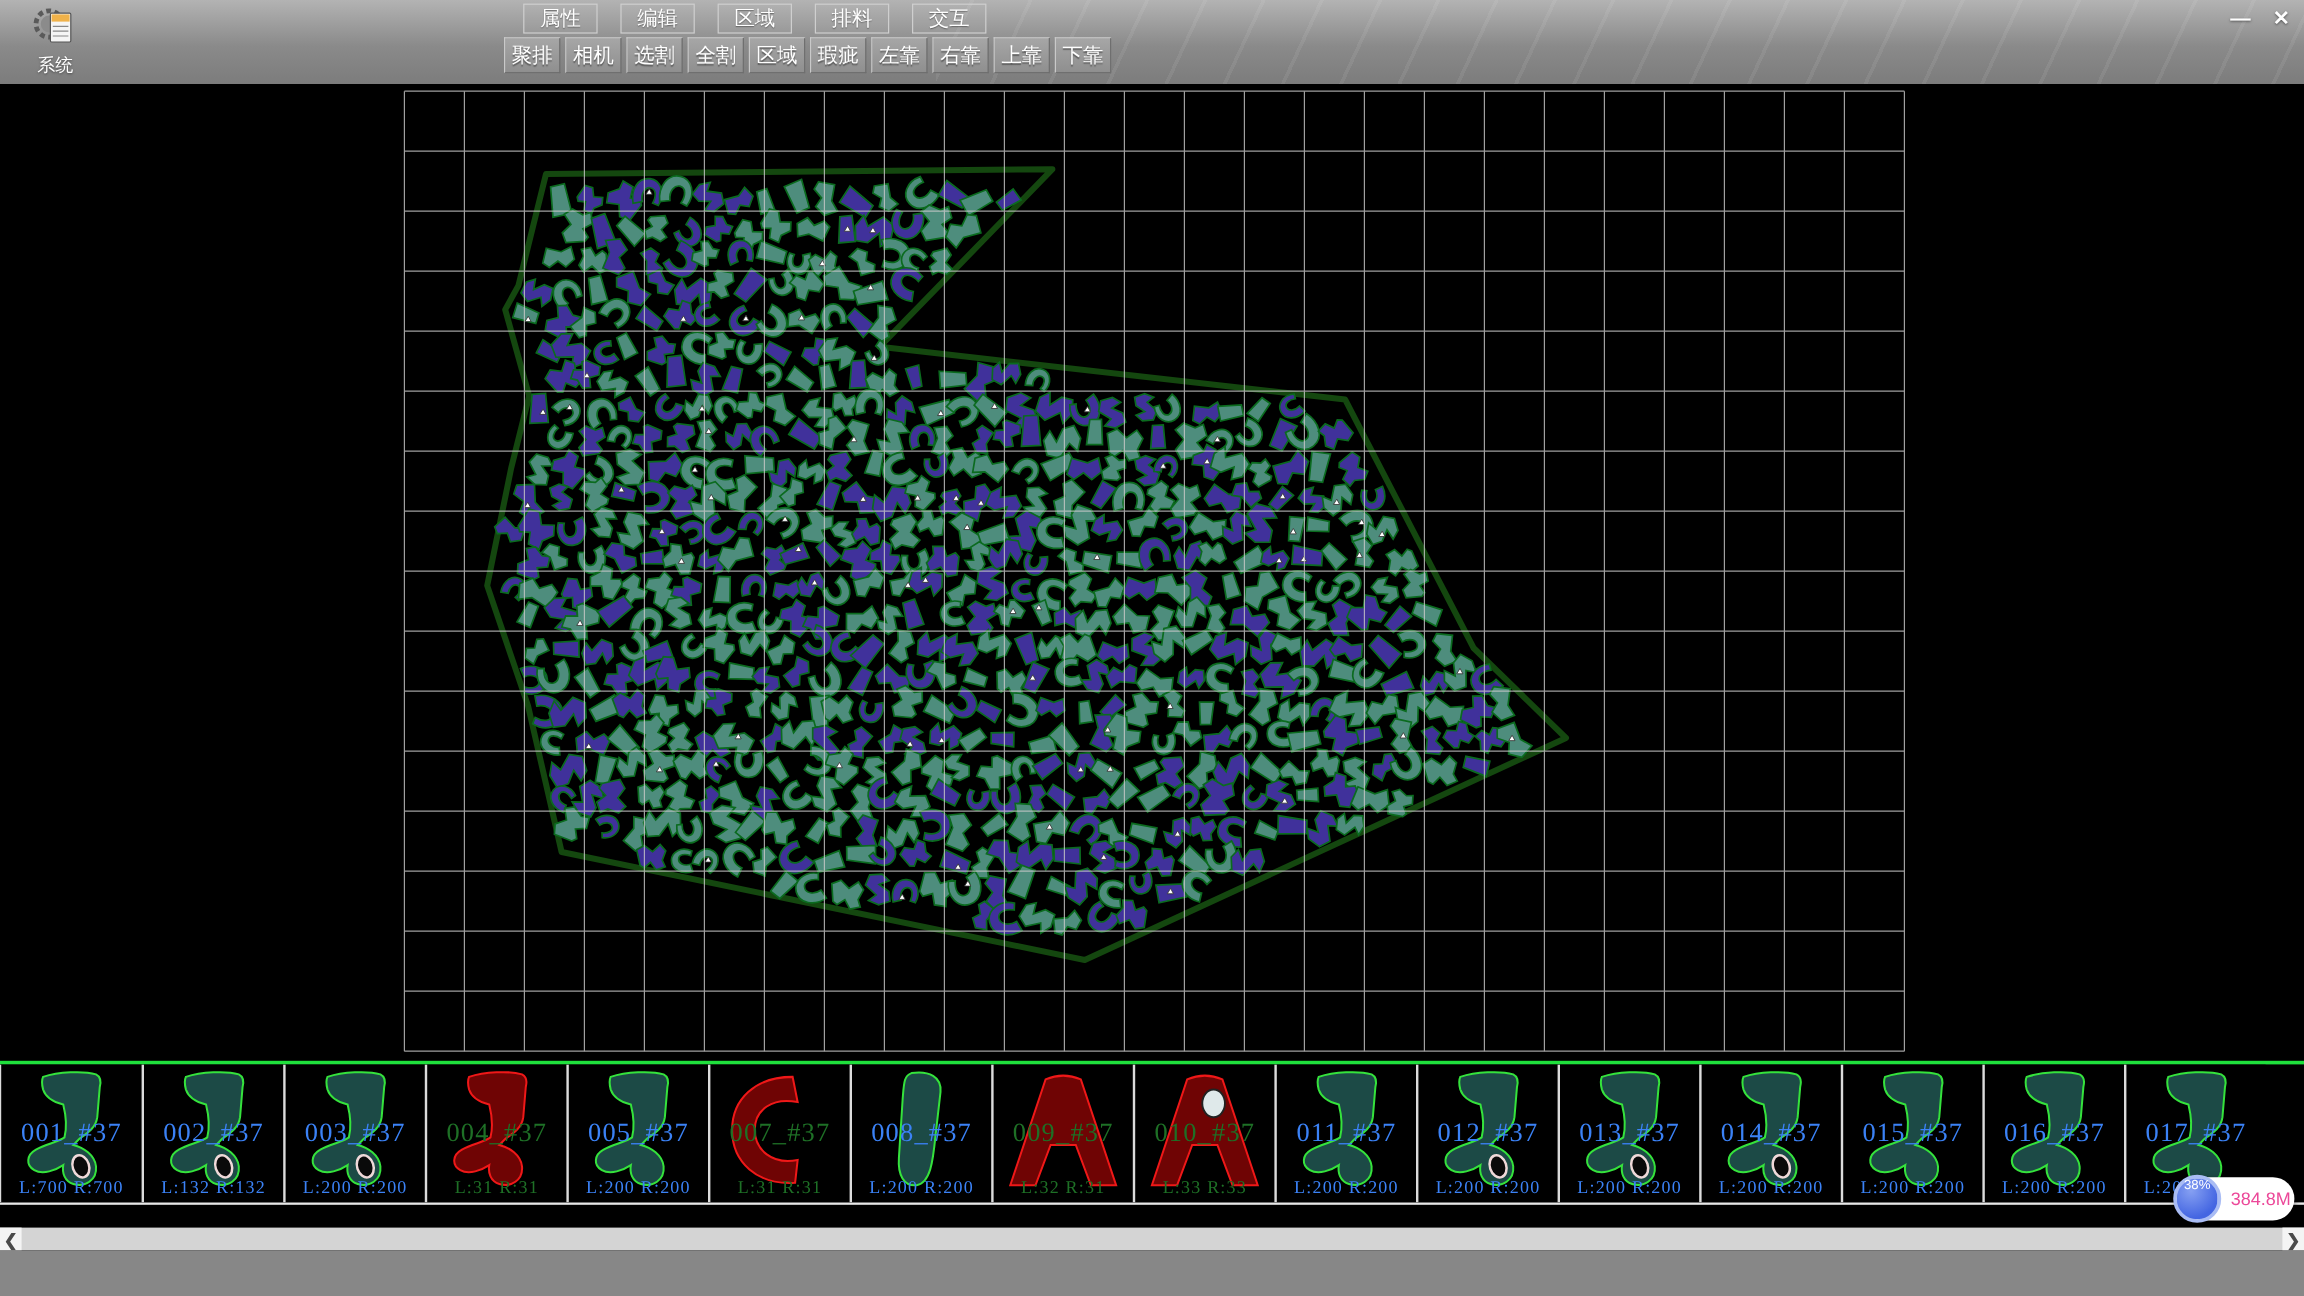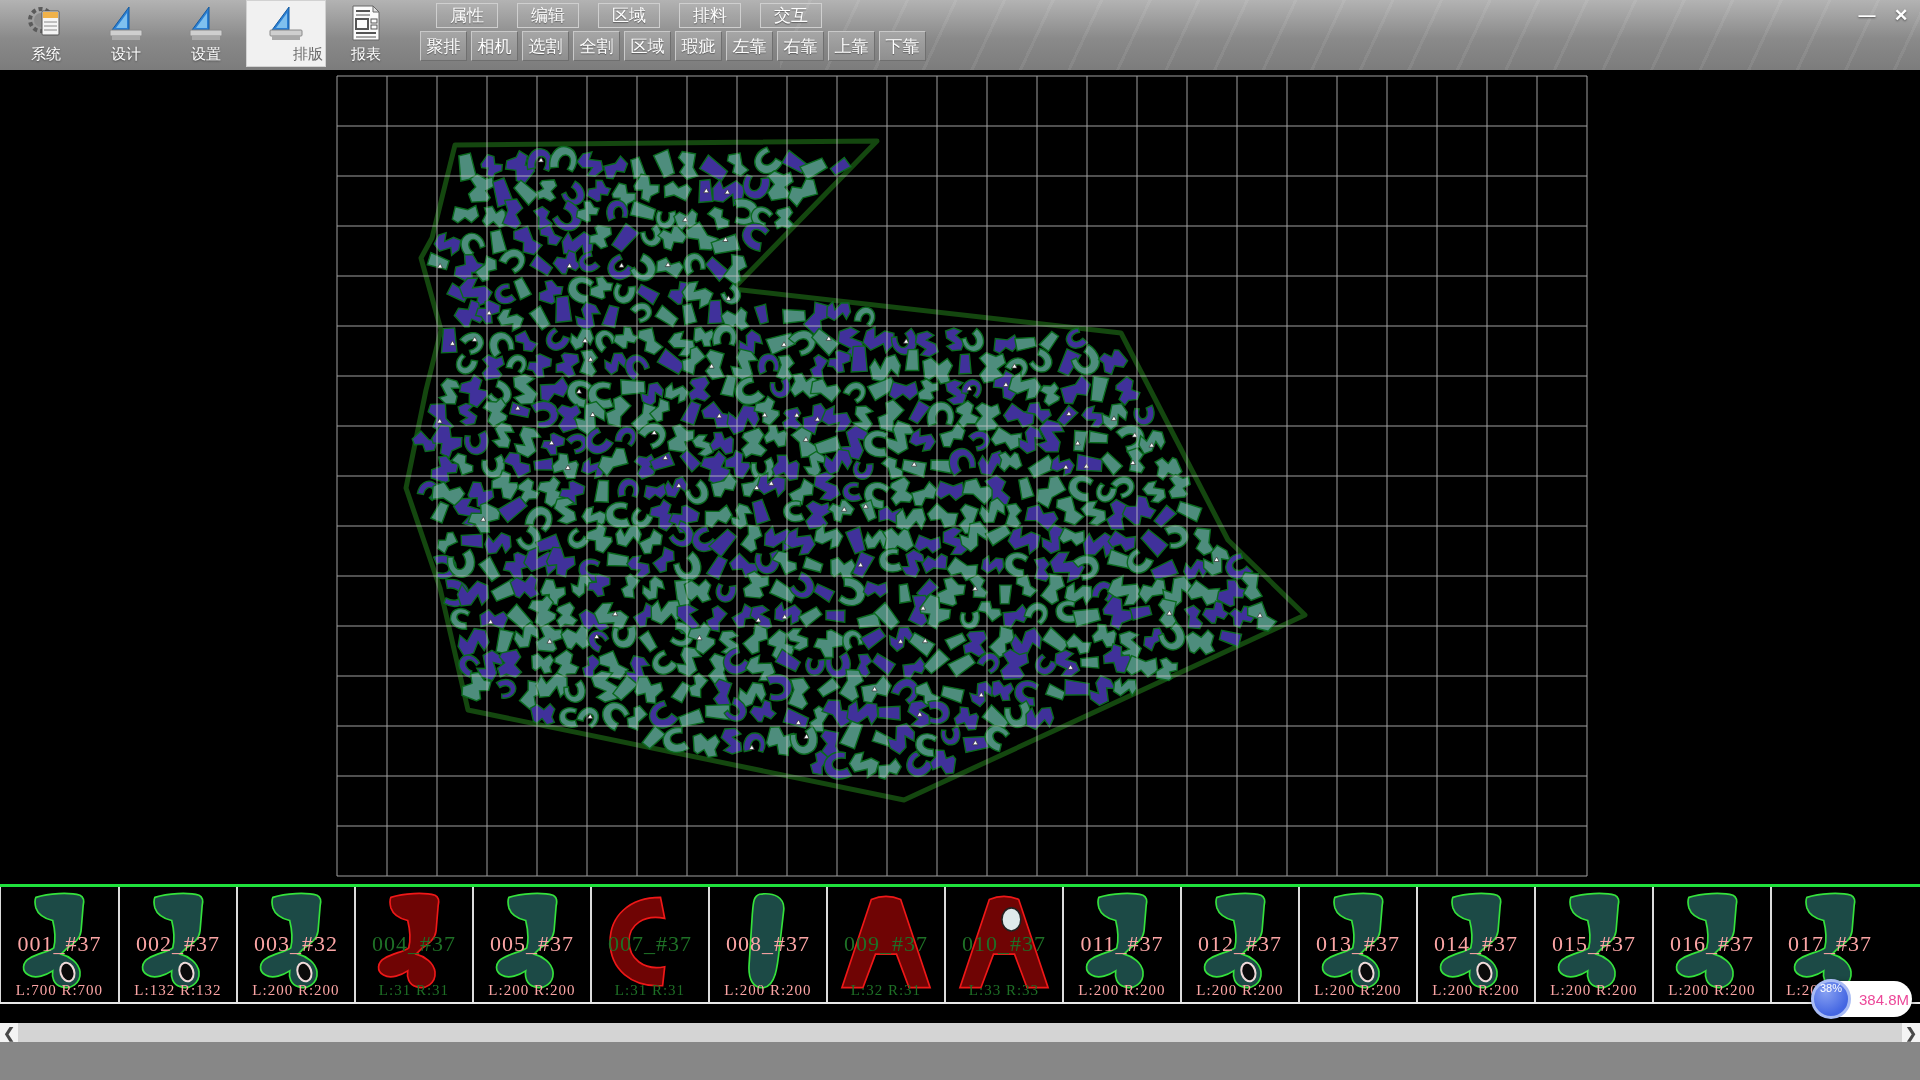--- a/index.html
+++ b/index.html
@@ -4,21 +4,21 @@
 <style>
   html,body{margin:0;padding:0;width:1920px;height:1080px;overflow:hidden;background:#000;
     font-family:"Liberation Sans",sans-serif;-webkit-font-smoothing:antialiased;}
   #app{position:relative;width:1920px;height:1080px;background:#000;}
 
   
   #toolbar{position:absolute;left:0;top:0;width:1920px;height:70px;
     background:linear-gradient(#b3b3b3,#8a8a8a 55%,#7c7c7c);border-bottom:1px solid #686868;}
   #toolbar .texture{position:absolute;left:780px;top:0;right:0;height:70px;pointer-events:none;
     background:repeating-linear-gradient(115deg,transparent 0 26px,rgba(255,255,255,.07) 26px 29px,transparent 29px 44px);}
-  .big-icons{position:absolute;left:6px;top:0;height:54px;display:flex;}
+  .big-icons{position:absolute;left:6px;top:0;height:54px;display:flex;flex-direction:column;}
   .icon-cell{width:80px;height:67px;display:flex;flex-direction:column;align-items:center;justify-content:flex-start;padding-top:3px;box-sizing:border-box;}
   .icon-cell.selected{background:#f1f1f1;box-shadow:inset 0 0 0 1px #d2d2d2;}
   .icon-cell .glyph{width:40px;height:40px;}
   .icon-cell .lbl{font-size:15px;color:#fff;text-shadow:0 1px 2px rgba(0,0,0,.45);margin-top:2px;white-space:nowrap;}
   .icon-cell.selected .lbl{color:#6a6a6a;text-shadow:none;margin-left:44px;}
 
   .menu-row1{position:absolute;left:436px;top:3px;height:25px;display:flex;}
   .m1-btn{width:62px;height:25px;margin-right:19px;border:1px solid #cfcfcf;box-sizing:border-box;
     display:flex;align-items:center;justify-content:center;font-size:17px;color:#fff;
     text-shadow:0 1px 1px rgba(0,0,0,.4);background:rgba(255,255,255,.03);white-space:nowrap;}
@@ -41,21 +41,21 @@
   #strip{position:absolute;left:0;top:884px;width:1920px;height:120px;background:#000;
     border-top:3px solid #1fe03c;border-bottom:2px solid #e8e8e8;box-sizing:border-box;
     display:flex;overflow:hidden;}
   .thumb{position:relative;width:118px;height:115px;flex:0 0 auto;border-left:2px solid #dcdcdc;box-sizing:border-box;background:#000;}
   .thumb:first-child{border-left-width:1px;}
   .thumb svg{position:absolute;left:3px;top:2px;}
   .thumb .tid{position:absolute;left:0;top:44px;width:100%;text-align:center;
     font-family:"Liberation Serif",serif;font-size:22px;letter-spacing:1px;}
   .thumb .tlr{position:absolute;left:0;bottom:3px;width:100%;text-align:center;
     font-family:"Liberation Serif",serif;font-size:15px;letter-spacing:1px;white-space:nowrap;}
-  .t-gray{color:#fca5a5;} .t-green{color:#1e7026;}
+  .t-gray{color:#3b82f6;} .t-green{color:#1e7026;}
 
   
   #badge{position:absolute;left:1813px;top:981px;width:99px;height:36px;background:#fff;
     border-radius:18px;box-shadow:0 2px 6px rgba(0,0,0,.45);display:flex;align-items:center;}
   #badge .circ{position:absolute;left:-2px;top:-2px;width:40px;height:40px;border-radius:50%;
     background:radial-gradient(circle at 35% 30%,#86a0f2,#4466e2 70%);
     border:3px solid #a9bcf4;box-sizing:border-box;display:flex;align-items:flex-start;justify-content:center;
     color:#fff;font-size:11px;}
   #badge .val{margin-left:46px;color:#ec4899;font-size:15px;}
 
@@ -887,21 +887,21 @@
           <ellipse cx="58" cy="79" rx="6.5" ry="9" transform="rotate(-18 58 79)" fill="#0a0a0a" stroke="#efd9d9" stroke-width="2"></ellipse>
         </svg>
         <div class="tid t-gray">002_#37</div>
         <div class="tlr t-gray">L:132 R:132</div>
       </div>
       <div class="thumb">
         <svg width="110" height="105" viewBox="0 0 100 100">
           <path d="M28,8 C40,4 60,3 70,6 C74,8 74,12 73,16 L71,40 C70,48 64,52 57,57 L52,62 C60,64 69,70 70,79 C71,90 61,96 52,93 C45,91 43,84 44,78 C38,82 28,86 21,82 C14,78 15,70 22,66 C30,61 40,60 45,56 C47,48 46,38 44,30 C36,28 30,24 28,18 C27,14 27,10 28,8 Z" fill="#1c4a46" stroke="#35e23c" stroke-width="1.6"></path>
           <ellipse cx="58" cy="79" rx="6.5" ry="9" transform="rotate(-18 58 79)" fill="#0a0a0a" stroke="#efd9d9" stroke-width="2"></ellipse>
         </svg>
-        <div class="tid t-gray">003_#32</div>
+        <div class="tid t-gray">003_#37</div>
         <div class="tlr t-gray">L:200 R:200</div>
       </div>
       <div class="thumb">
         <svg width="110" height="105" viewBox="0 0 100 100">
           <path d="M28,8 C40,4 60,3 70,6 C74,8 74,12 73,16 L71,40 C70,48 64,52 57,57 L52,62 C60,64 69,70 70,79 C71,90 61,96 52,93 C45,91 43,84 44,78 C38,82 28,86 21,82 C14,78 15,70 22,66 C30,61 40,60 45,56 C47,48 46,38 44,30 C36,28 30,24 28,18 C27,14 27,10 28,8 Z" fill="#6f0404" stroke="#ef1818" stroke-width="1.6"></path>
         </svg>
         <div class="tid t-green">004_#37</div>
         <div class="tlr t-green">L:31 R:31</div>
       </div>
       <div class="thumb">

